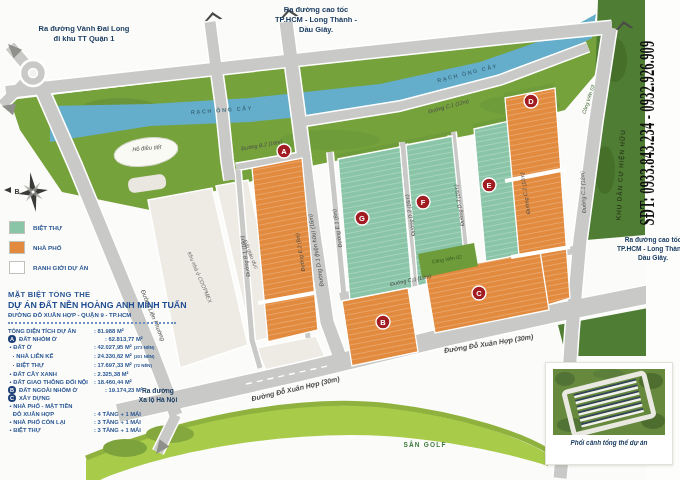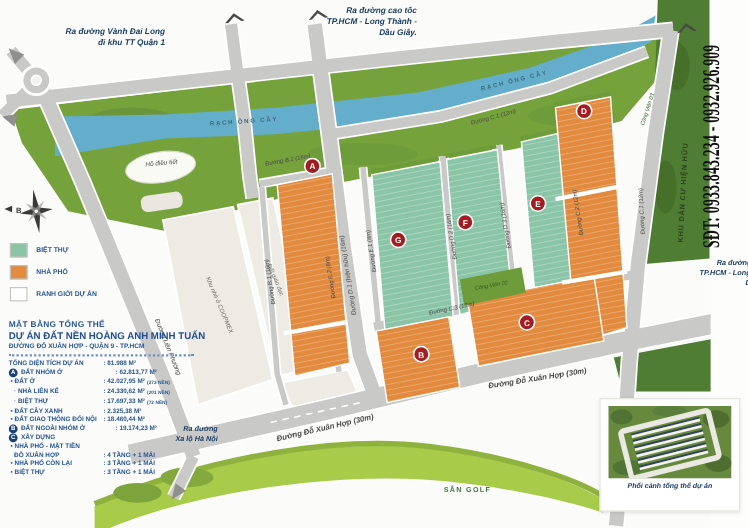--- a/index.html
+++ b/index.html
@@ -1,20 +1,20 @@
 <!DOCTYPE html>
 <html><head>
 <meta charset="utf-8">
 <style>
   html,body{margin:0;padding:0;background:#e9e9e7;}
   #stage{position:relative;width:680px;height:480px;background:#fbfbf9;overflow:hidden;
          font-family:"Liberation Sans",sans-serif;}
   #mapsvg{position:absolute;left:0;top:0;}
   svg text{font-family:"Liberation Sans",sans-serif;}
-  .ann{position:absolute;text-align:right;font-style:italic;font-weight:bold;color:#1c3e63;}
+  .ann{position:absolute;text-align:center;font-weight:bold;color:#1c3e63;}
   .exit-tl{left:18px;top:24px;width:132px;font-size:7.5px;line-height:10px;}
   .exit-tm{left:253px;top:5px;width:126px;font-size:7.5px;line-height:10px;}
   .exit-r{left:598px;top:235px;width:110px;font-size:6.6px;line-height:9px;}
   .exit-bl{left:118px;top:387px;width:80px;font-size:6.6px;line-height:8.5px;}
   .phone{position:absolute;left:556px;top:118px;width:210px;height:30px;
          transform:rotate(-90deg) scaleY(1.75);text-align:center;
          font-family:"Liberation Serif",serif;font-weight:bold;font-size:12.5px;color:#111;
          letter-spacing:.2px;white-space:nowrap;}
   .legend{position:absolute;left:9px;top:221px;}
   .lrow{display:flex;align-items:center;margin-bottom:7px;}
@@ -277,21 +277,21 @@
     <span class="sw" style="background:#e28a3e"></span>
     <span class="ltx">NHÀ PHỐ</span>
   </div>
   <div class="lrow">
     <span class="sw" style="background:#ffffff"></span>
     <span class="ltx">RANH GIỚI DỰ ÁN</span>
   </div>
 </div>
 
 <div class="info">
-  <div class="t1">MẶT BẰNG TỔNG THỂ</div>
+  <div class="t1">MẶT BIỆT TỔNG THỂ</div>
   <div class="t2">DỰ ÁN ĐẤT NỀN HOÀNG ANH MINH TUẤN</div>
   <div class="t3">ĐƯỜNG ĐỖ XUÂN HỢP - QUẬN 9 - TP.HCM</div>
   <div class="dots"></div>
   <div class="irow">
         <span class="lbl">TỔNG DIỆN TÍCH DỰ ÁN</span>
         <span class="val">: 81.988 M²</span>
         <span class="note"></span>
       </div>
   <div class="irow">
         <span class="bdg">A</span>

